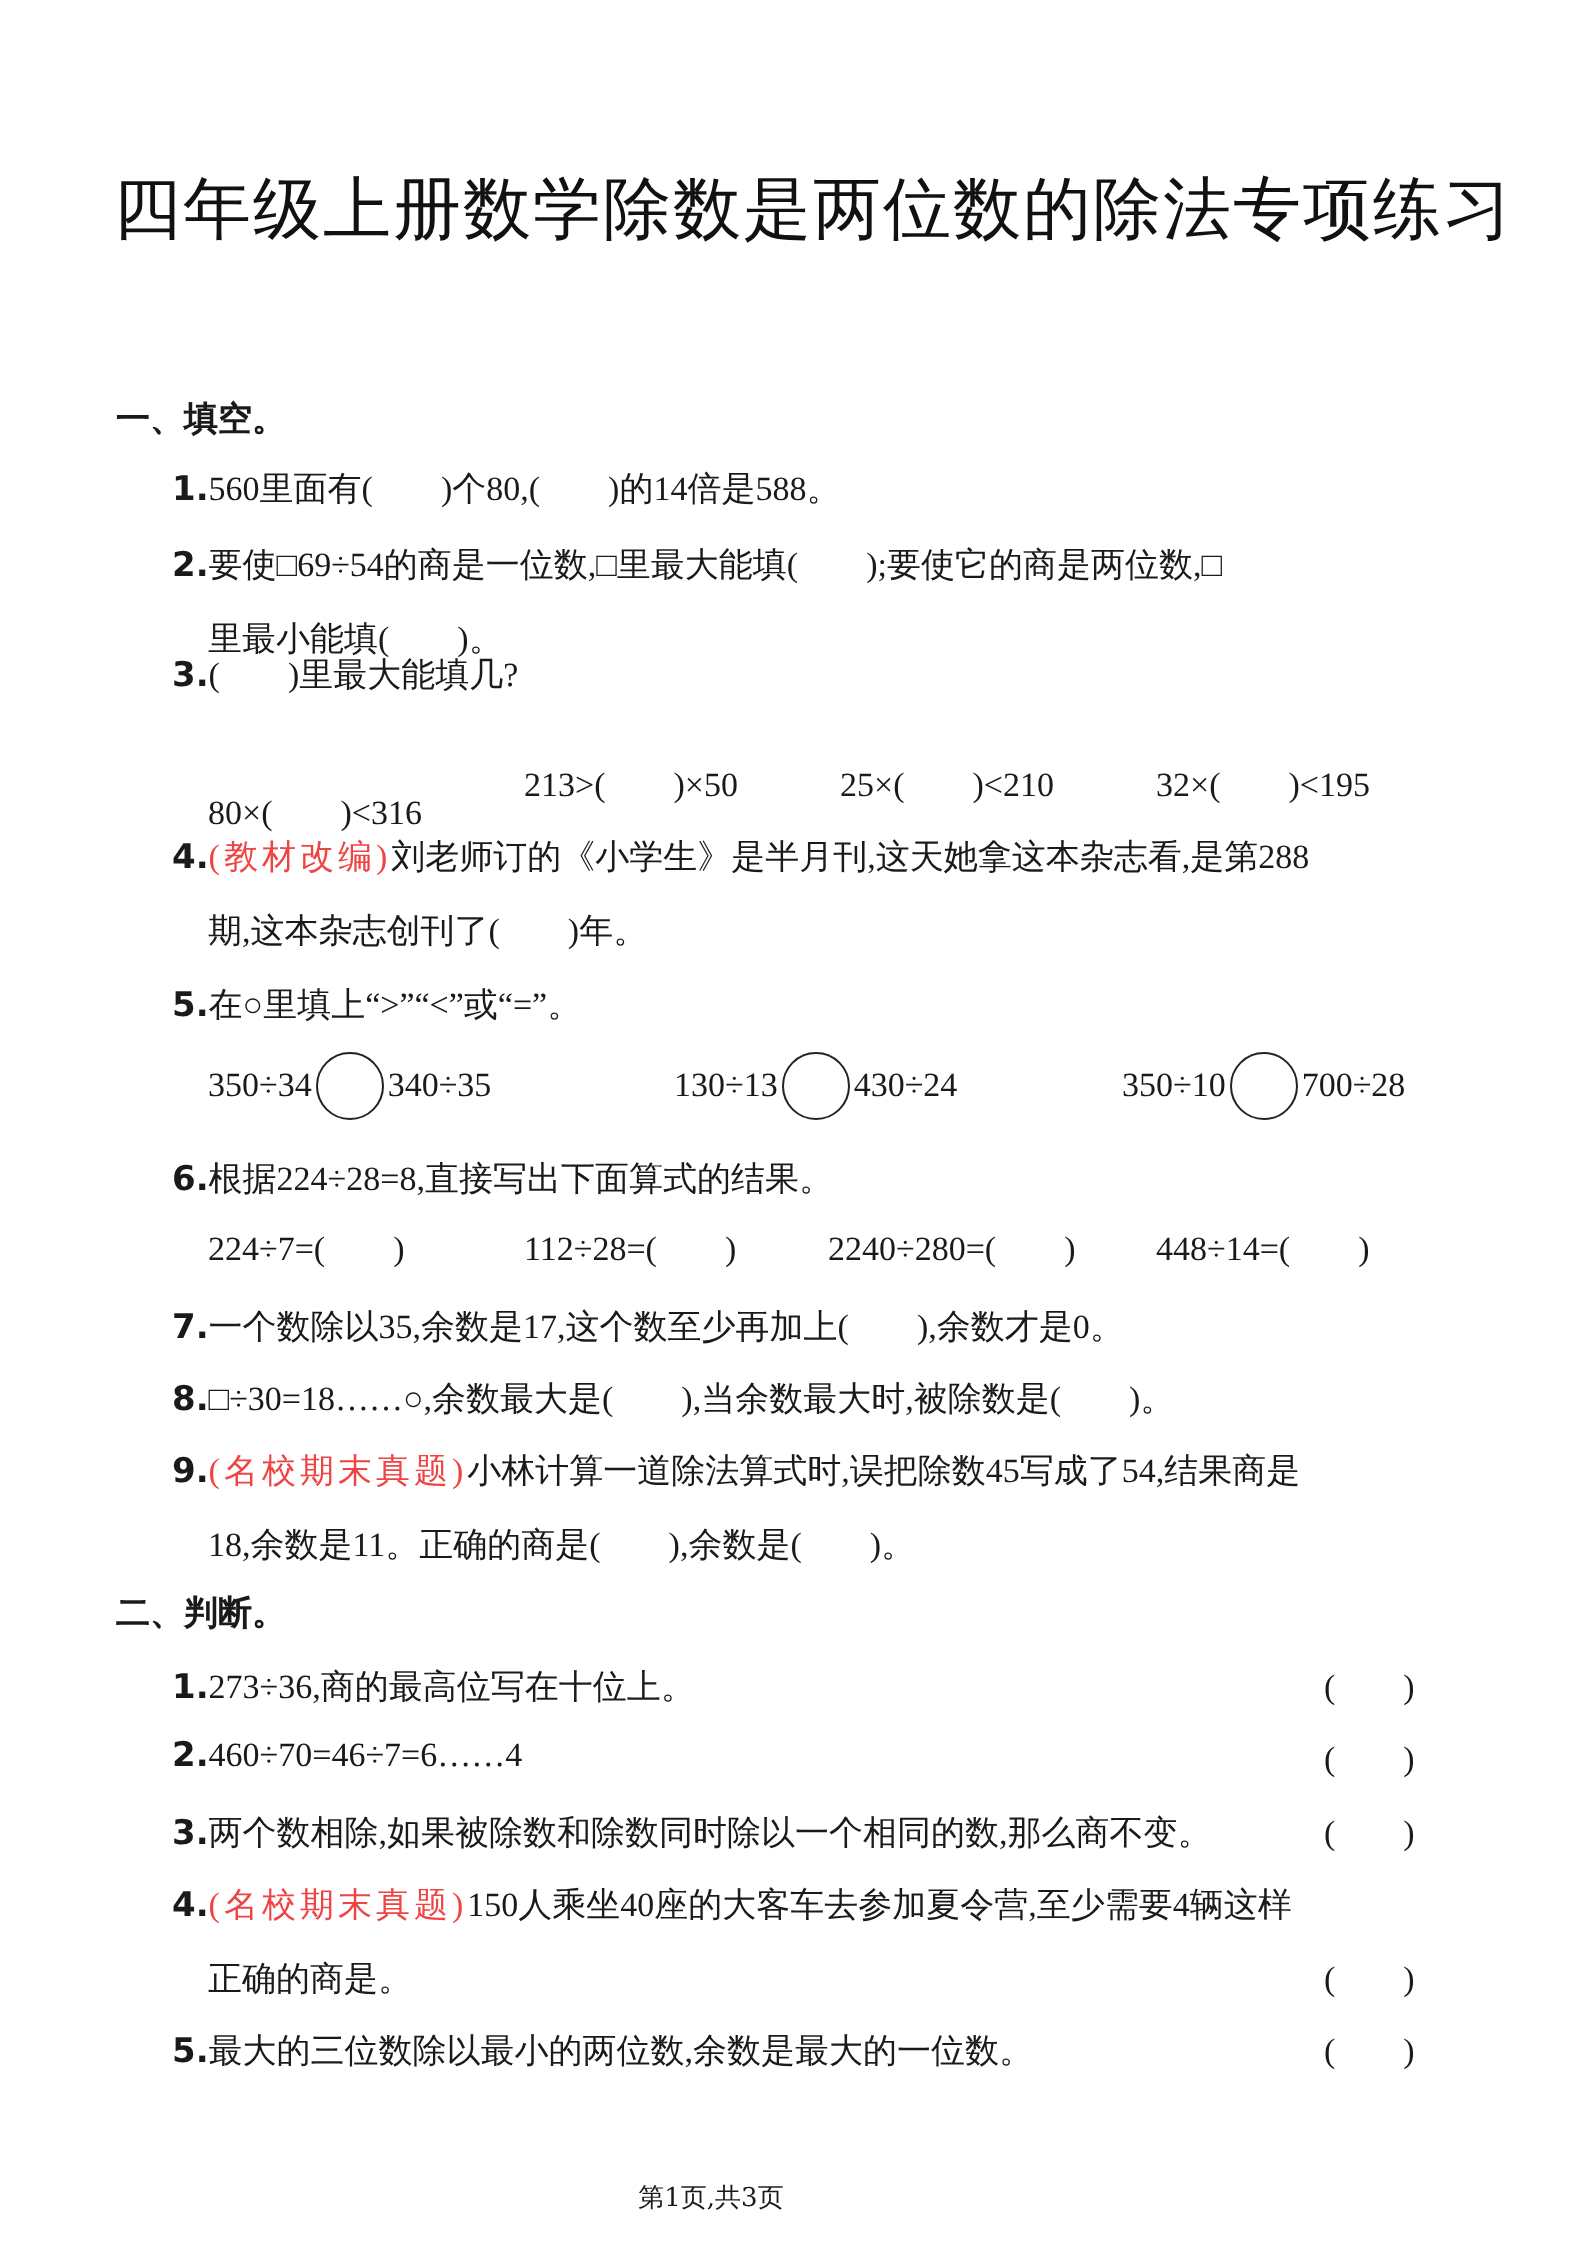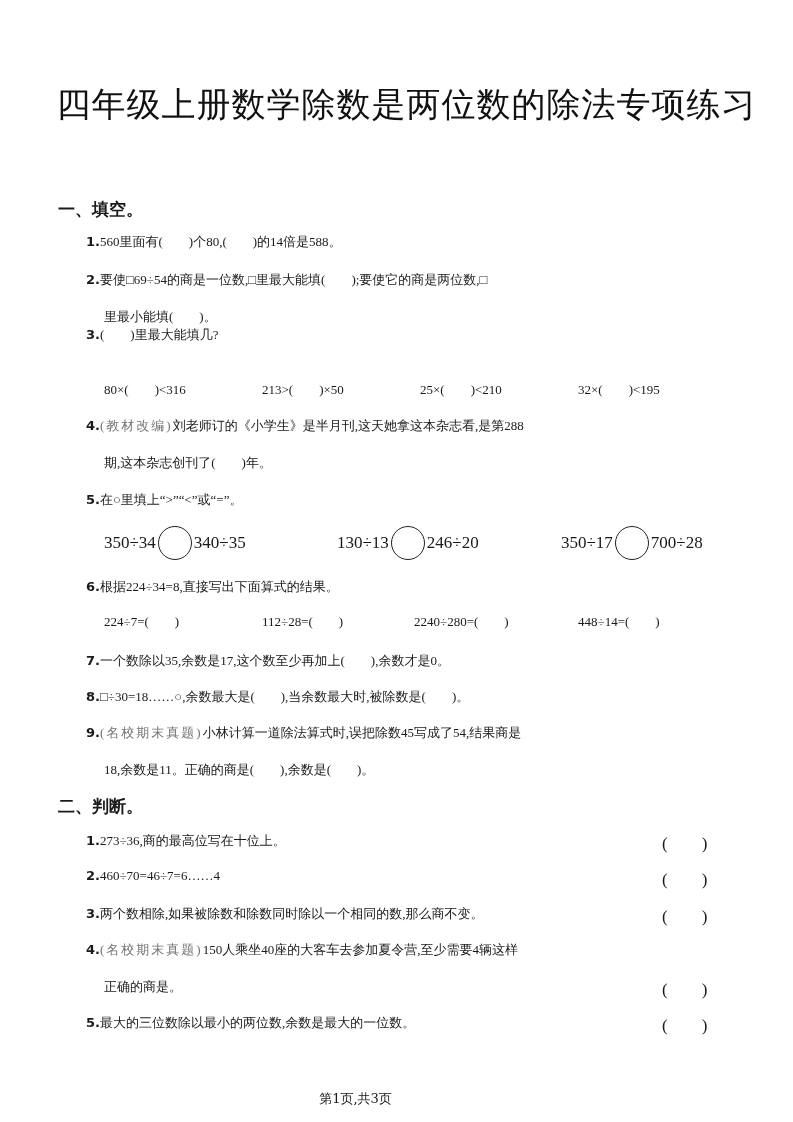--- a/index.html
+++ b/index.html
@@ -2,56 +2,56 @@
 <html><head>
   <meta charset="utf-8">
   <style>
     html, body { margin: 0; padding: 0; background: #ffffff; }
     body { width: 793px; height: 1122px; position: relative; overflow: hidden;
            font-family: "Liberation Serif", "DejaVu Serif", serif; color: #1a1a1a; }
     .title { position: absolute; left: 0; top: 82px; width: 793px; text-align: center;
              font-size: 34px; font-family: "DejaVu Serif", serif; letter-spacing: 1px; color: #111; padding-left: 20px; box-sizing: border-box; }
     .section { position: absolute; left: 58px; font-size: 17px; font-weight: bold;
                font-family: Liberation Serif, serif; }
-    .line { position: absolute; left: 86px; font-size: 13px; white-space: pre; }
+    .line { position: absolute; left: 86px; font-size: 17px; white-space: pre; }
     .indent { left: 104px; }
     .num { font-weight: bold; font-family: "DejaVu Sans", sans-serif; }
-    .tag { color: #737373; letter-spacing: 2px; }
+    .tag { color: #ef4444; letter-spacing: 2px; }
     .paren { position: absolute; left: 662px; font-size: 17px; white-space: pre; }
     .cmp { position: absolute; font-size: 17px; white-space: pre; display: flex; align-items: center; }
     .circle { display: inline-block; width: 32px; height: 32px; border: 1.3px solid #222; border-radius: 50%; margin: 0 2px; }
     .footer { position: absolute; top: 1090px; left: 0; width: 711px; text-align: center; font-size: 13px; font-family: "DejaVu Serif", serif; }
   </style>
 </head>
 <body>
 
 <div class="title">四年级上册数学除数是两位数的除法专项练习</div>
 
 <div class="section" style="top:198px">一、填空。</div>
 
 <div class="line" style="top:233px"><span class="num">1.</span><span>560里面有(　　)个80,(　　)的14倍是588。</span></div>
 
 <div class="line" style="top:271px"><span class="num">2.</span><span>要使□69÷54的商是一位数,□里最大能填(　　);要使它的商是两位数,□</span></div>
 <div class="line indent" style="top:308px">里最小能填(　　)。</div>
 
 <div class="line" style="top:326px"><span class="num">3.</span><span>(　　)里最大能填几?</span></div>
-<div class="line" style="top:381px; left:104px">80×(　　)&lt;316</div>
+<div class="line" style="top:395px; left:104px">80×(　　)&lt;316</div>
 <div class="line" style="top:381px; left:262px">213&gt;(　　)×50</div>
 <div class="line" style="top:381px; left:420px">25×(　　)&lt;210</div>
 <div class="line" style="top:381px; left:578px">32×(　　)&lt;195</div>
 
 <div class="line" style="top:417px"><span class="num">4.</span><span class="tag">(教材改编)</span><span>刘老师订的《小学生》是半月刊,这天她拿这本杂志看,是第288</span></div>
 <div class="line indent" style="top:454px">期,这本杂志创刊了(　　)年。</div>
 
 <div class="line" style="top:491px"><span class="num">5.</span><span>在○里填上“&gt;”“&lt;”或“=”。</span></div>
 <div class="cmp" style="top:526px; left:104px"><span>350÷34</span><span class="circle"></span><span>340÷35</span></div>
-<div class="cmp" style="top:526px; left:337px"><span>130÷13</span><span class="circle"></span><span>246÷20</span></div>
-<div class="cmp" style="top:526px; left:561px"><span>350÷17</span><span class="circle"></span><span>700÷28</span></div>
+<div class="cmp" style="top:526px; left:337px"><span>130÷13</span><span class="circle"></span><span>430÷24</span></div>
+<div class="cmp" style="top:526px; left:561px"><span>350÷10</span><span class="circle"></span><span>700÷28</span></div>
 
-<div class="line" style="top:578px"><span class="num">6.</span><span>根据224÷34=8,直接写出下面算式的结果。</span></div>
+<div class="line" style="top:578px"><span class="num">6.</span><span>根据224÷28=8,直接写出下面算式的结果。</span></div>
 <div class="line" style="top:613px; left:104px">224÷7=(　　)</div>
 <div class="line" style="top:613px; left:262px">112÷28=(　　)</div>
 <div class="line" style="top:613px; left:414px">2240÷280=(　　)</div>
 <div class="line" style="top:613px; left:578px">448÷14=(　　)</div>
 
 <div class="line" style="top:652px"><span class="num">7.</span><span>一个数除以35,余数是17,这个数至少再加上(　　),余数才是0。</span></div>
 <div class="line" style="top:688px"><span class="num">8.</span><span>□÷30=18……○,余数最大是(　　),当余数最大时,被除数是(　　)。</span></div>
 <div class="line" style="top:724px"><span class="num">9.</span><span class="tag">(名校期末真题)</span><span>小林计算一道除法算式时,误把除数45写成了54,结果商是</span></div>
 <div class="line indent" style="top:761px">18,余数是11。正确的商是(　　),余数是(　　)。</div>
 

